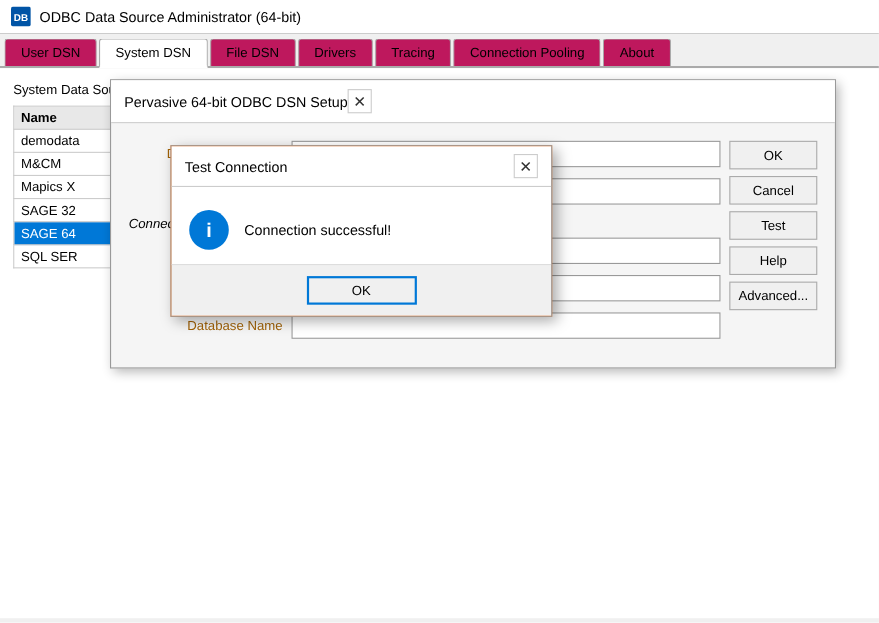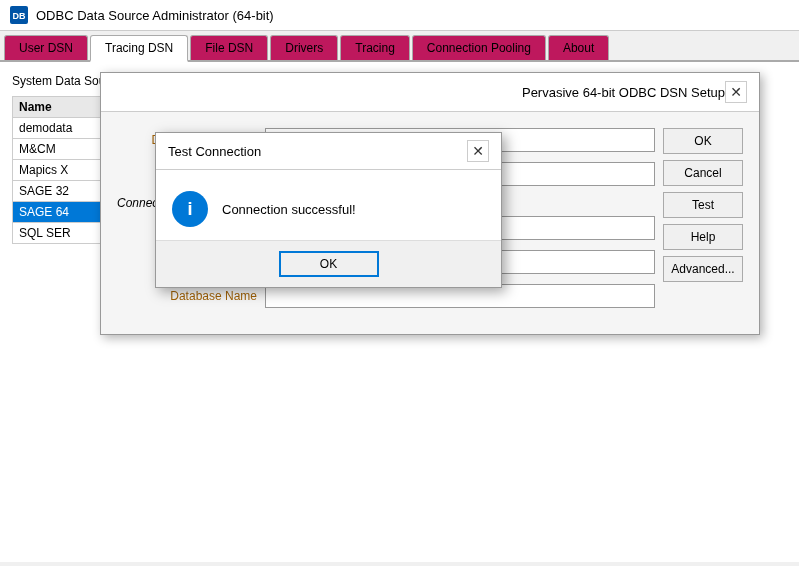--- a/index.html
+++ b/index.html
@@ -98,21 +98,21 @@
       width: 660px;
       background: #f5f5f5;
       border: 1px solid #999;
       box-shadow: 3px 3px 10px rgba(0,0,0,0.3);
     }
     .dialog-title-bar {
       background: #fff;
       border-bottom: 1px solid #ccc;
       padding: 8px 12px;
       display: flex;
-      justify-content: flex-end;
+      justify-content: flex-start;
       align-items: center;
       font-size: 13px;
       font-weight: normal;
     }
     .dialog-close-btn {
       width: 22px;
       height: 22px;
       background: #fff;
       border: 1px solid #ccc;
       cursor: pointer;
@@ -237,21 +237,21 @@
 <div class="title-bar">
   <svg class="title-bar-icon" viewBox="0 0 18 18">
     <rect width="18" height="18" rx="2" fill="#0054a6"></rect>
     <text x="9" y="13" text-anchor="middle" fill="white" font-size="9" font-weight="bold">DB</text>
   </svg>
   <span class="title-bar-text">ODBC Data Source Administrator (64-bit)</span>
 </div>
 
 <div class="tab-bar">
   <div class="tab">User DSN</div>
-  <div class="tab active">Tracing DSN</div>
+  <div class="tab active">System DSN</div>
   <div class="tab">File DSN</div>
   <div class="tab">Drivers</div>
   <div class="tab">Tracing</div>
   <div class="tab">Connection Pooling</div>
   <div class="tab">About</div>
 </div>
 
 <div class="main-content">
   <div class="section-label">System Data Sources:</div>
 

